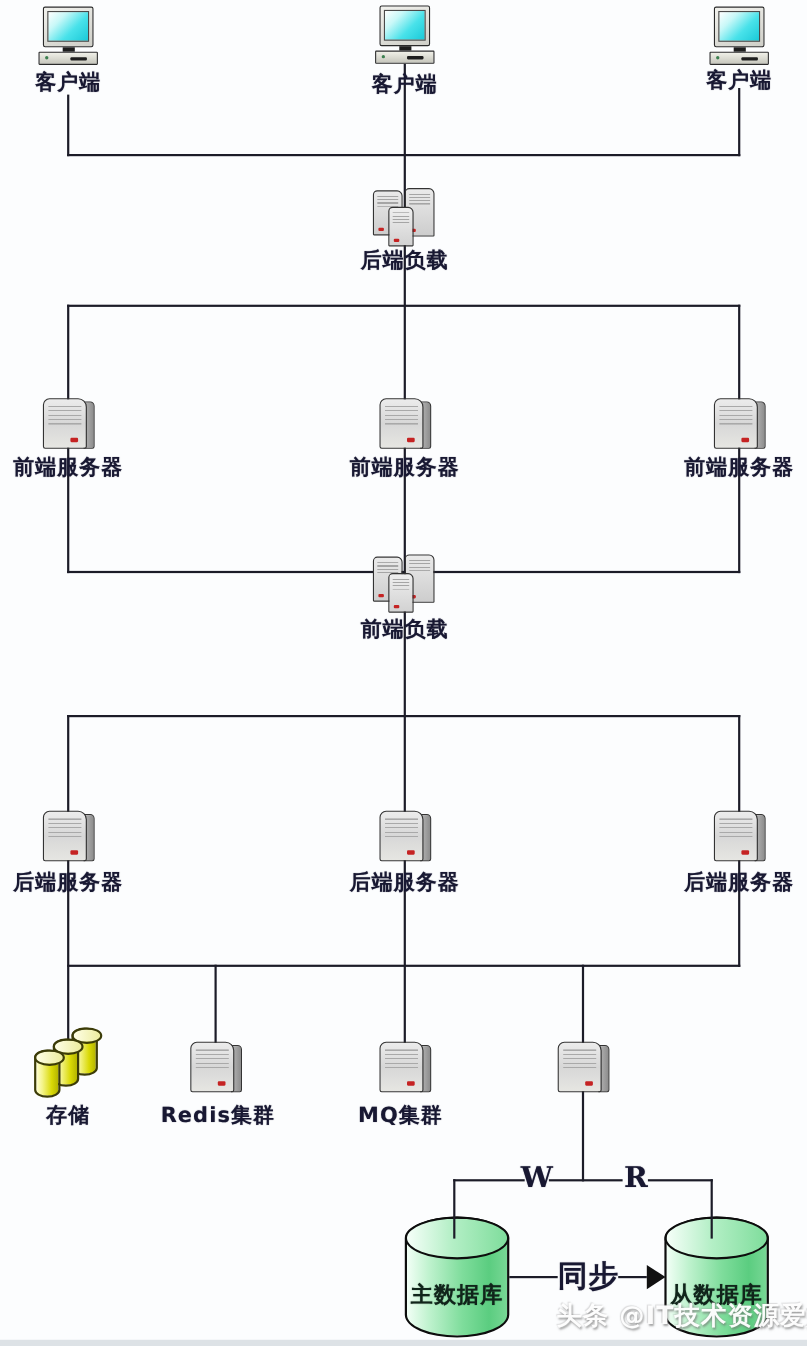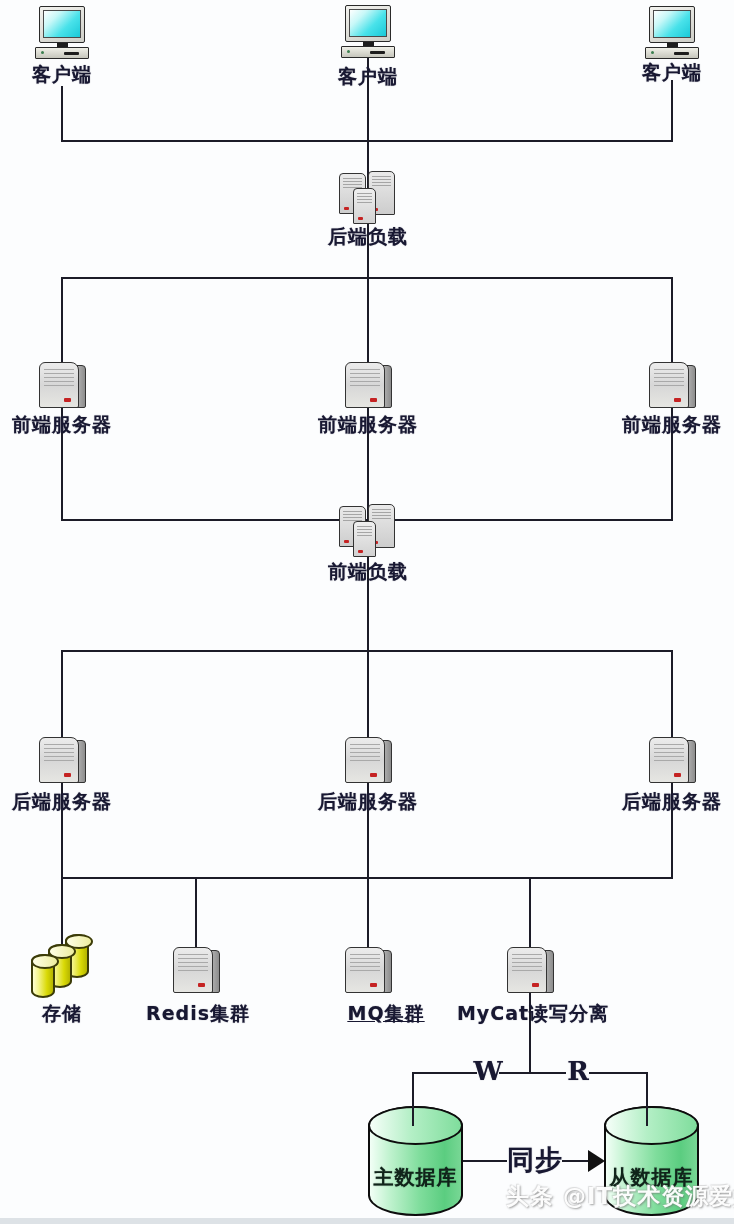--- a/index.html
+++ b/index.html
@@ -272,22 +272,21 @@
   <div class="server" style="left:345px; top:947px;">
     <div class="srv-side"></div>
       <div class="srv-front"></div>
   </div>
   <div class="server" style="left:507px; top:947px;">
     <div class="srv-side"></div>
       <div class="srv-front"></div>
   </div>
   <div class="lbl" style="left:62px;  top:1001px;">存储</div>
   <div class="lbl" style="left:198px; top:1001px;">Redis集群</div>
-  <div class="lbl" style="left:386px; top:1001px;text-decoration:underline;">MQ集群</div>
-  <div class="lbl" style="left:533px; top:1001px;">MyCat读写分离</div>
+  <div class="lbl" style="left:364px; top:1001px;">MQ集群</div>
 
   <div class="lbl wr" style="left:488px; top:1056px;">W</div>
   <div class="lbl wr" style="left:578px; top:1056px;">R</div>
 
   <div class="dbcyl" style="left:368px; top:1106px;">
     <div class="db-body"></div>
     <div class="db-top"></div>
     <div class="db-lbl">主数据库</div>
   </div>
   <div class="dbcyl" style="left:604px; top:1106px;">

